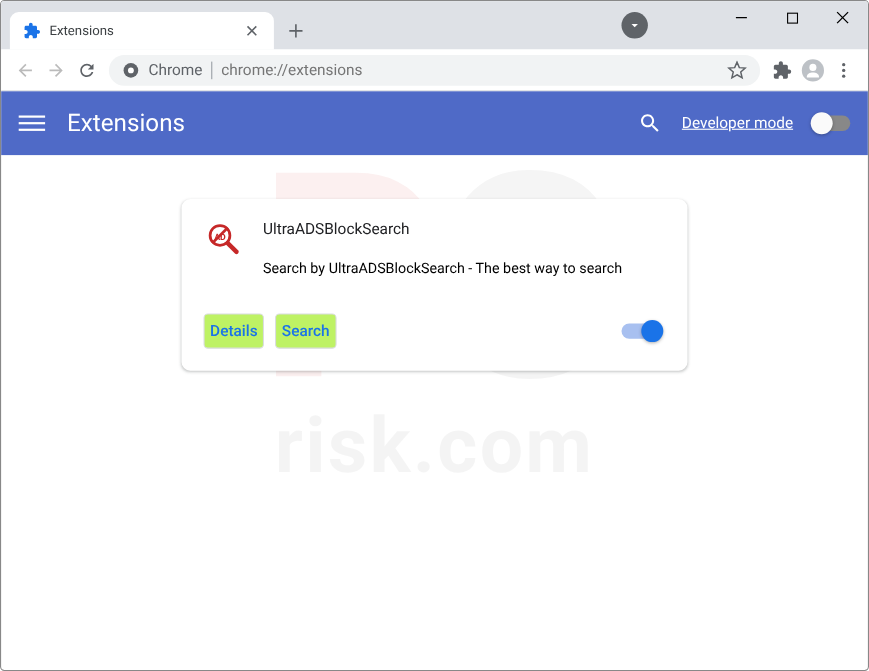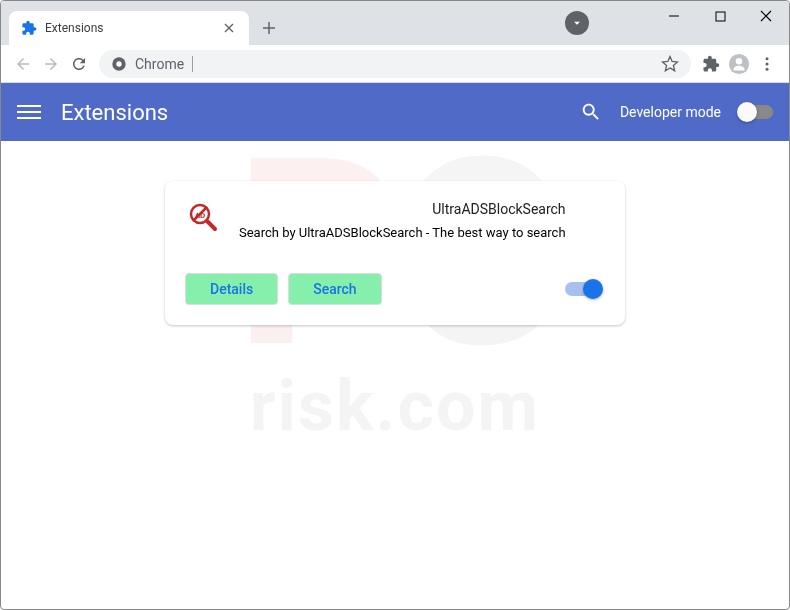--- a/index.html
+++ b/index.html
@@ -31,33 +31,33 @@
 .omni-url { color: #757575; font-size: 14px; }
 .omni-star { margin-left: auto; color: #5f6368; }
 
 
 .blue-header { height: 58px; background: #4f6ac7; display: flex; align-items: center; padding: 0 16px; color: #fff; position: relative; z-index: 1; }
 .hamburger { width: 24px; height: 24px; margin-right: 20px; cursor: pointer; display: flex; flex-direction: column; justify-content: center; gap: 4px; }
 .hamburger span { height: 2px; background: #fff; display: block; }
 .header-title { font-size: 22px; font-weight: 400; }
 .header-right { margin-left: auto; display: flex; align-items: center; gap: 18px; }
 .search-icon { cursor: pointer; }
-.dev-label { font-size: 14px; }
+.dev-label { font-size: 14px; text-decoration: underline; }
 .toggle-off { width: 34px; height: 14px; background: #888; border-radius: 7px; position: relative; cursor: pointer; }
 .toggle-off::after { content: ''; position: absolute; width: 20px; height: 20px; background: #fafafa; border-radius: 50%; top: -3px; left: -2px; box-shadow: 0 1px 3px rgba(0,0,0,0.3); }
 
 
 .content { padding: 40px 0; display: flex; justify-content: center; position: relative; z-index: 1; }
 .card { width: 460px; background: #fff; border-radius: 8px; box-shadow: 0 1px 3px rgba(60,64,67,0.2), 0 1px 2px rgba(60,64,67,0.1); padding: 20px; }
 .card-top { display: flex; gap: 18px; }
 .ext-icon { width: 36px; height: 36px; position: relative; flex-shrink: 0; }
-.ext-name { font-size: 14px; color: #202124; margin-bottom: 6px; text-align: right; }
+.ext-name { font-size: 14px; color: #202124; margin-bottom: 18px; }
 .ext-desc { font-size: 13px; color: #000000; line-height: 1.5; }
 .card-bottom { display: flex; align-items: center; gap: 10px; margin-top: 30px; }
-.btn { border: 1px solid #dadce0; background: #86efac; color: #1a73e8; font-size: 14px; padding: 7px 24px; border-radius: 4px; cursor: pointer; font-weight: 500; }
+.btn { border: 1px solid #dadce0; background: #bef264; color: #1a73e8; font-size: 14px; padding: 7px 5px; border-radius: 4px; cursor: pointer; font-weight: 500; }
 .toggle-on { width: 34px; height: 14px; background: #a8c0f0; border-radius: 7px; position: relative; margin-left: auto; cursor: pointer; margin-right: 6px; }
 .toggle-on::after { content: ''; position: absolute; width: 20px; height: 20px; background: #1a73e8; border-radius: 50%; top: -3px; right: -4px; box-shadow: 0 1px 3px rgba(0,0,0,0.3); }
 </style>
 </head>
 <body>
 
 <div class="watermark">
   <div class="pc"><span class="p">P</span><span>C</span></div>
   <div class="risk">risk.com</div>
 </div>
@@ -119,20 +119,21 @@
         <path fill="currentColor" d="M17.65 6.35C16.2 4.9 14.21 4 12 4c-4.42 0-8 3.58-8 8s3.58 8 8 8c3.73 0 6.84-2.55 7.73-6h-2.08c-.82 2.33-3.04 4-5.65 4-3.31 0-6-2.69-6-6s2.69-6 6-6c1.66 0 3.14.69 4.22 1.78L13 11h7V4l-2.35 2.35z"></path>
       </svg>
   </div>
   <div class="omnibox">
     <svg width="16" height="16" viewBox="0 0 24 24">
         <circle cx="12" cy="12" r="10" fill="#5f6368"></circle>
         <circle cx="12" cy="12" r="4" fill="#fff"></circle>
       </svg>
     <span class="omni-prefix">Chrome</span>
     <span class="omni-divider"></span>
+    <span class="omni-url">chrome://extensions</span>
     <svg class="omni-star" width="18" height="18" viewBox="0 0 24 24">
         <path fill="none" stroke="currentColor" stroke-width="1.8" d="M12 17.27L18.18 21l-1.64-7.03L22 9.24l-7.19-.61L12 2 9.19 8.63 2 9.24l5.46 4.73L5.82 21z"></path>
       </svg>
   </div>
   <div class="tbtn">
     <svg width="18" height="18" viewBox="0 0 24 24">
         <path fill="currentColor" d="M20.5 11H19V7c0-1.1-.9-2-2-2h-4V3.5C13 2.12 11.88 1 10.5 1S8 2.12 8 3.5V5H4c-1.1 0-2 .9-2 2v3.8h1.5c1.49 0 2.7 1.21 2.7 2.7s-1.21 2.7-2.7 2.7H2V20c0 1.1.9 2 2 2h3.8v-1.5c0-1.49 1.21-2.7 2.7-2.7s2.7 1.21 2.7 2.7V22H17c1.1 0 2-.9 2-2v-4h1.5c1.38 0 2.5-1.12 2.5-2.5S21.88 11 20.5 11z"></path>
       </svg>
   </div>
   <div class="tbtn">

